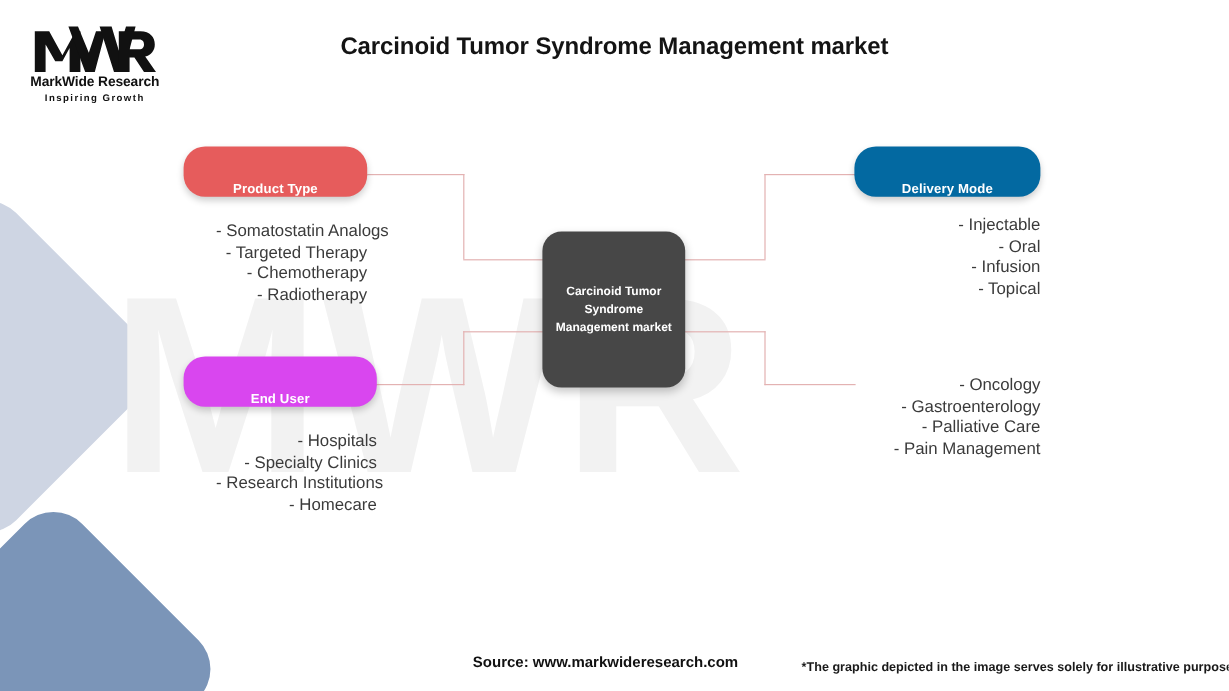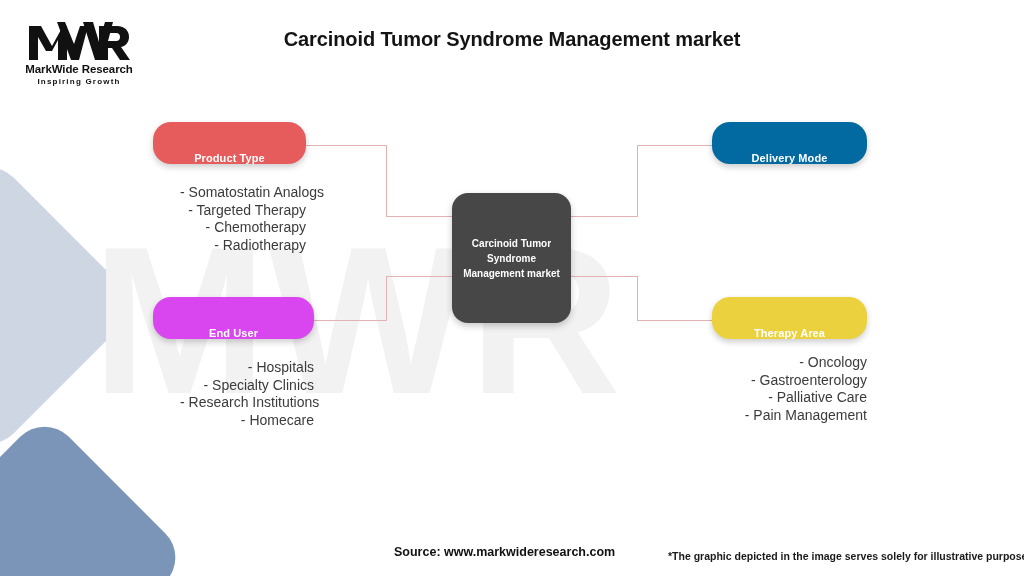--- a/index.html
+++ b/index.html
@@ -243,38 +243,41 @@
       <li class="branch-item">- Targeted Therapy</li>
       <li class="branch-item">- Chemotherapy</li>
       <li class="branch-item">- Radiotherapy</li>
     </ul>
   </div>
 
   <div class="branch" id="branch-delivery-mode">
     <div class="branch-pill" style="background:#0369a1;">
       <span class="branch-pill-label">Delivery Mode</span>
     </div>
+    <ul class="branch-items">
+      <li class="branch-item">- Injectable</li>
+      <li class="branch-item">- Oral</li>
+      <li class="branch-item">- Infusion</li>
+      <li class="branch-item">- Topical</li>
+    </ul>
   </div>
 
   <div class="branch" id="branch-end-user">
     <div class="branch-pill" style="background:#d946ef;">
       <span class="branch-pill-label">End User</span>
     </div>
     <ul class="branch-items">
       <li class="branch-item">- Hospitals</li>
       <li class="branch-item">- Specialty Clinics</li>
       <li class="branch-item">- Research Institutions</li>
       <li class="branch-item">- Homecare</li>
     </ul>
   </div>
 
   <div class="branch" id="branch-therapy-area">
-    <div class="branch-pill" style="background:#ecd13f;">
-      <span class="branch-pill-label">Therapy Area</span>
-    </div>
     <ul class="branch-items">
       <li class="branch-item">- Oncology</li>
       <li class="branch-item">- Gastroenterology</li>
       <li class="branch-item">- Palliative Care</li>
       <li class="branch-item">- Pain Management</li>
     </ul>
   </div>
 
   <div class="source-text">Source: www.markwideresearch.com</div>
   <div class="disclaimer-text">*The graphic depicted in the image serves solely for illustrative purposes</div>

